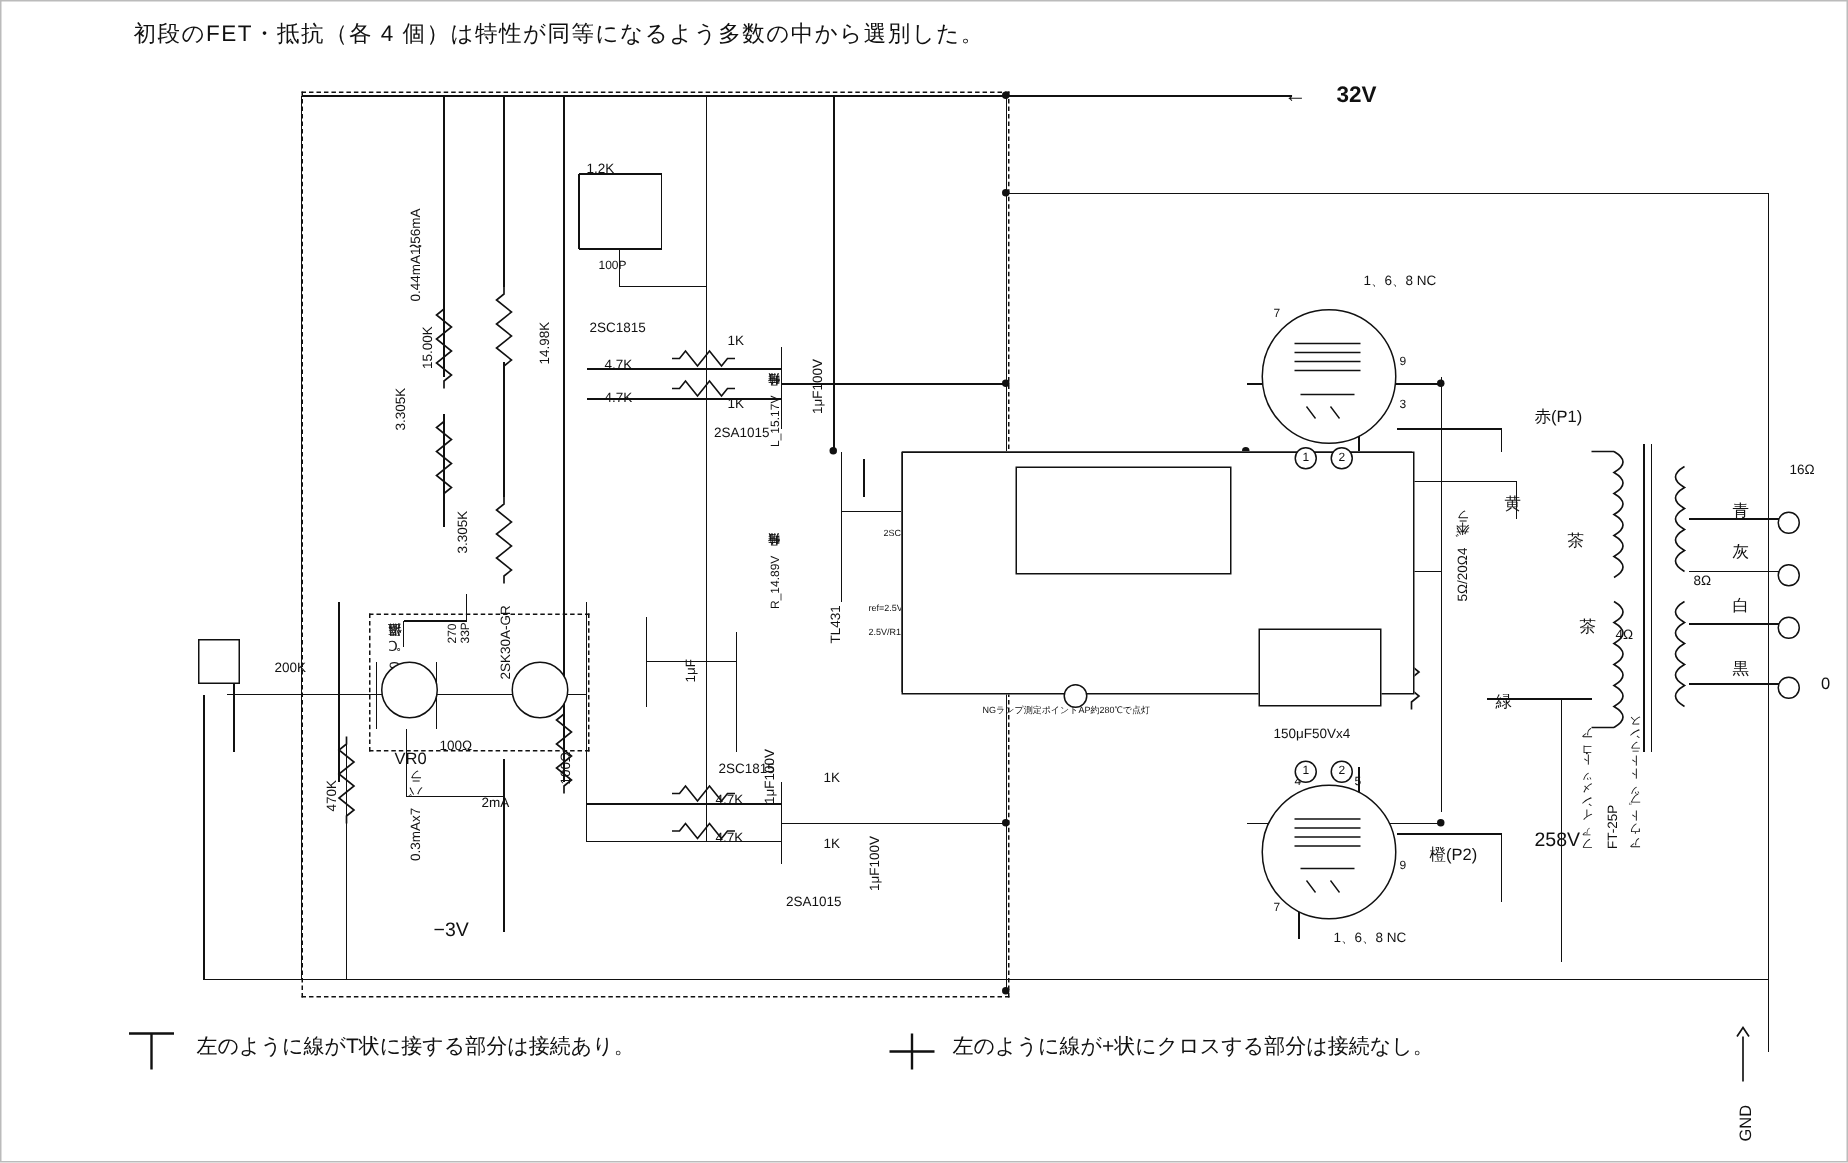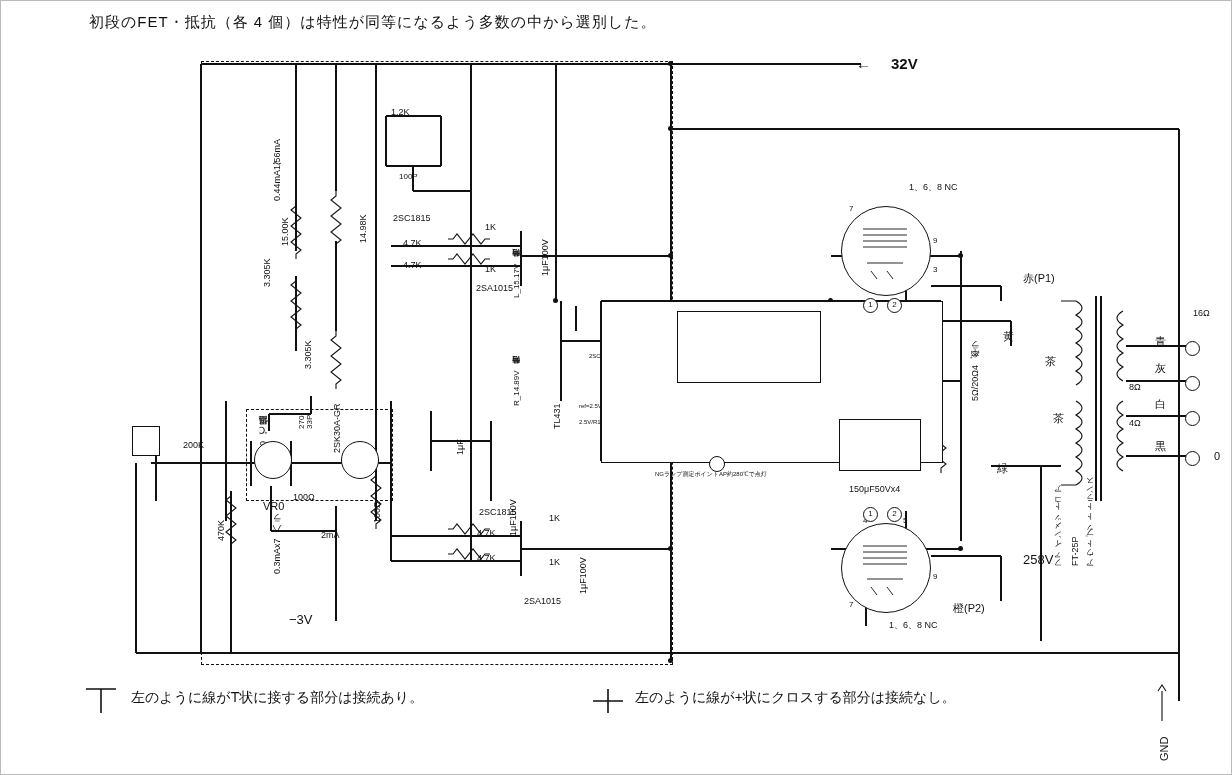--- a/index.html
+++ b/index.html
@@ -300,42 +300,42 @@
   <div class="num-circ" style="left:862px;top:297px">1</div>
   <div class="num-circ" style="left:886px;top:297px">2</div>
   <div class="num-circ" style="left:862px;top:506px">1</div>
   <div class="num-circ" style="left:886px;top:506px">2</div>
 
   <div class="lbl s11" style="left:1022px;top:272px">赤(P1)</div>
   <div class="lbl s11" style="left:1002px;top:330px">黄</div>
   <div class="lbl s11" style="left:1044px;top:355px">茶</div>
   <div class="lbl s11" style="left:1052px;top:412px">茶</div>
   <div class="lbl s11" style="left:996px;top:462px">緑</div>
-  <div class="lbl s11" style="left:952px;top:602px">橙(P2)</div>
+  <div class="lbl s11" style="left:952px;top:564px">橙(P2)</div>
   <div class="lbl s13" style="left:1022px;top:552px;font-weight:normal">258V</div>
   <div class="lbl s9 vert-rot" style="left:1070px;top:495px;height:70px">FT-25P</div>
   <div class="lbl s8 vert-rot" style="left:1054px;top:490px;height:80px">ファインメット・コア</div>
   <div class="lbl s8 vert-rot" style="left:1086px;top:500px;height:70px">アウトプットトランス</div>
 
   <svg width="1232" height="775" style="pointer-events:none">
     <g stroke="#111" stroke-width="1.1" fill="none">
       <path d="M1075 300 q12 7 0 14 q12 7 0 14 q12 7 0 14 q12 7 0 14 q12 7 0 14 q12 7 0 14"></path>
       <path d="M1075 400 q12 7 0 14 q12 7 0 14 q12 7 0 14 q12 7 0 14 q12 7 0 14 q12 7 0 14"></path>
       <path d="M1122 310 q-12 7 0 14 q-12 7 0 14 q-12 7 0 14 q-12 7 0 14 q-12 7 0 14"></path>
       <path d="M1122 400 q-12 7 0 14 q-12 7 0 14 q-12 7 0 14 q-12 7 0 14 q-12 7 0 14"></path>
       <path d="M1060 300 L1075 300 M1060 484 L1075 484"></path>
     </g>
   </svg>
 
   <div class="lbl s9" style="left:1192px;top:308px">16Ω</div>
   <div class="lbl s11" style="left:1154px;top:335px">青</div>
   <div class="lbl s11" style="left:1154px;top:362px">灰</div>
   <div class="lbl s9" style="left:1128px;top:382px">8Ω</div>
   <div class="lbl s11" style="left:1154px;top:398px">白</div>
-  <div class="lbl s9" style="left:1128px;top:418px">4Ω</div>
+  <div class="lbl s9" style="left:1076px;top:418px">4Ω</div>
   <div class="lbl s11" style="left:1154px;top:440px">黒</div>
 
   <div class="term" style="left:1184px;top:340px"></div>
   <div class="term" style="left:1184px;top:375px"></div>
   <div class="term" style="left:1184px;top:410px"></div>
   <div class="term" style="left:1184px;top:450px"></div>
   <div class="lbl s11" style="left:1213px;top:450px">0</div>
 
   <div class="lbl s11 vert-rot" style="left:1158px;top:700px;height:60px">GND</div>
   <svg width="1232" height="775" style="pointer-events:none">

